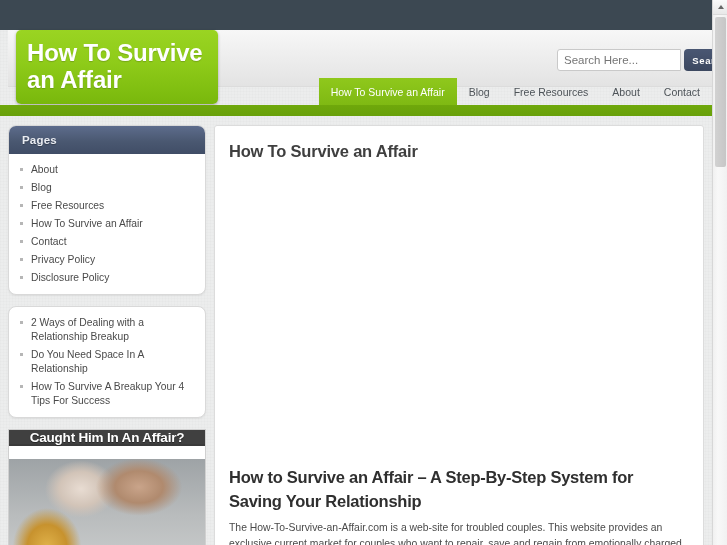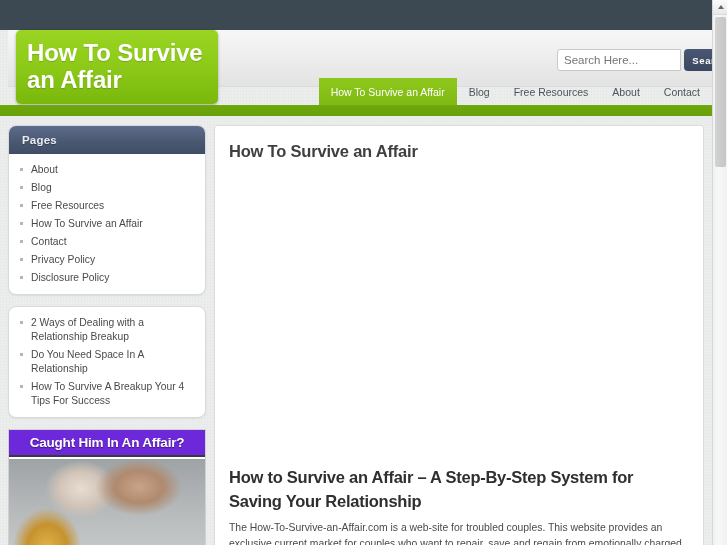--- a/index.html
+++ b/index.html
@@ -189,22 +189,22 @@
   #ad {
     width: 198px;
     height: 150px;
     border: 1px solid #d0d0d0;
     background: #fff;
     overflow: hidden;
     position: relative;
     cursor: pointer;
   }
   #ad-title {
-    height: 27px;
-    background: #6d28d9;
+    height: 16px;
+    background: #404040;
     color: #ffffff;
     font-size: 13.5px;
     font-weight: bold;
     display: flex;
     align-items: center;
     justify-content: center;
     letter-spacing: -0.2px;
     text-shadow: 0 1px 1px rgba(0,0,0,0.45);
     border-bottom: 2px solid #3a3a3a;
   }

